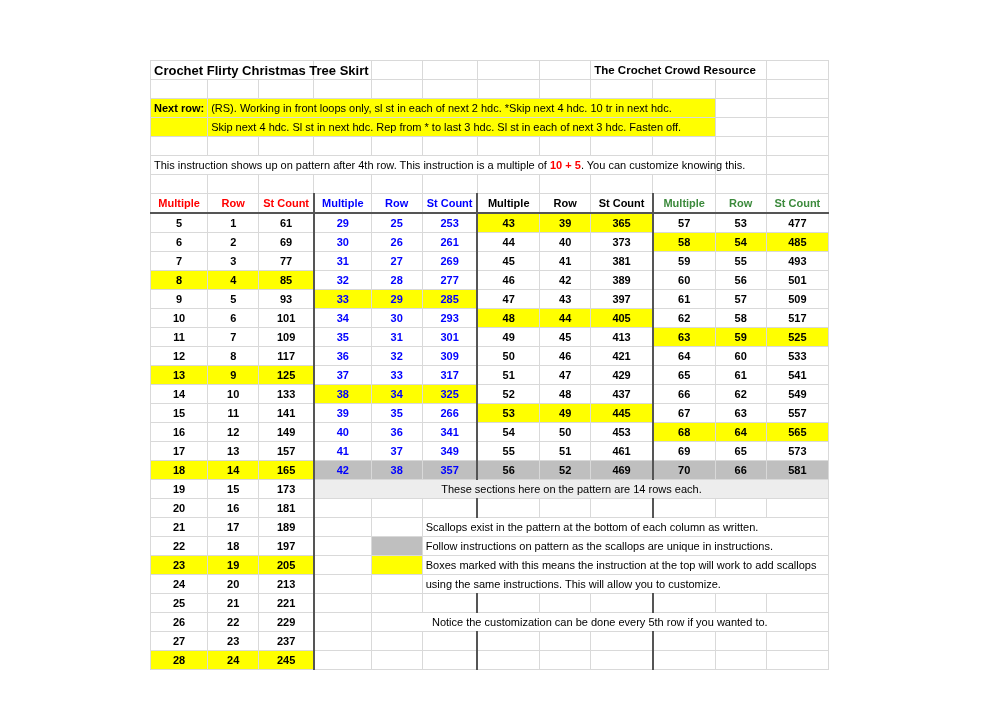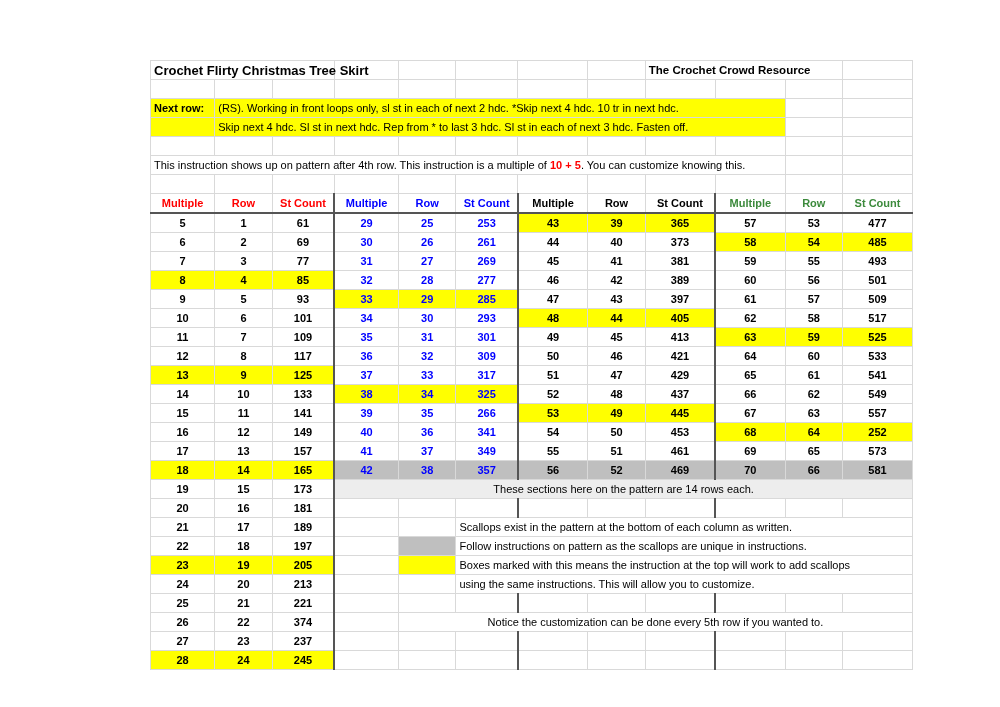--- a/index.html
+++ b/index.html
@@ -10,21 +10,21 @@
   body {
     width: 1000px;
     height: 707px;
     font-family: "Liberation Sans", sans-serif;
     overflow: hidden;
   }
   #sheet {
     position: absolute;
     left: 150px;
     top: 60px;
-    width: 763px;
+    width: 679px;
     border-collapse: collapse;
     table-layout: fixed;
     font-size: 11px;
     color: #000;
   }
   #sheet td {
     border: 1px solid #d9d9d9;
     height: 18px;
     padding: 0 3px;
     vertical-align: middle;
@@ -336,21 +336,21 @@
         <td class="num black">12</td>
         <td class="num black">149</td>
         <td class="num blue sep-left">40</td>
         <td class="num blue">36</td>
         <td class="num blue">341</td>
         <td class="num black sep-left">54</td>
         <td class="num black">50</td>
         <td class="num black">453</td>
         <td class="num black yellow sep-left">68</td>
         <td class="num black yellow">64</td>
-        <td class="num black yellow">252</td>
+        <td class="num black yellow">565</td>
       </tr>
       <tr>
         <td class="num black">17</td>
         <td class="num black">13</td>
         <td class="num black">157</td>
         <td class="num blue sep-left">41</td>
         <td class="num blue">37</td>
         <td class="num blue">349</td>
         <td class="num black sep-left">55</td>
         <td class="num black">51</td>
@@ -435,21 +435,21 @@
         <td class="num black sep-left"></td>
         <td class="num black"></td>
         <td class="num black"></td>
         <td class="num black sep-left"></td>
         <td class="num black"></td>
         <td class="num black"></td>
       </tr>
       <tr>
         <td class="num black">26</td>
         <td class="num black">22</td>
-        <td class="num black">374</td>
+        <td class="num black">229</td>
         <td class="num blue sep-left"></td>
         <td colspan="8" class="span-txt ctr">Notice the customization can be done every 5th row if you wanted to.</td>
       </tr>
       <tr>
         <td class="num black">27</td>
         <td class="num black">23</td>
         <td class="num black">237</td>
         <td class="num blue sep-left"></td>
         <td class="num blue"></td>
         <td class="num blue"></td>

